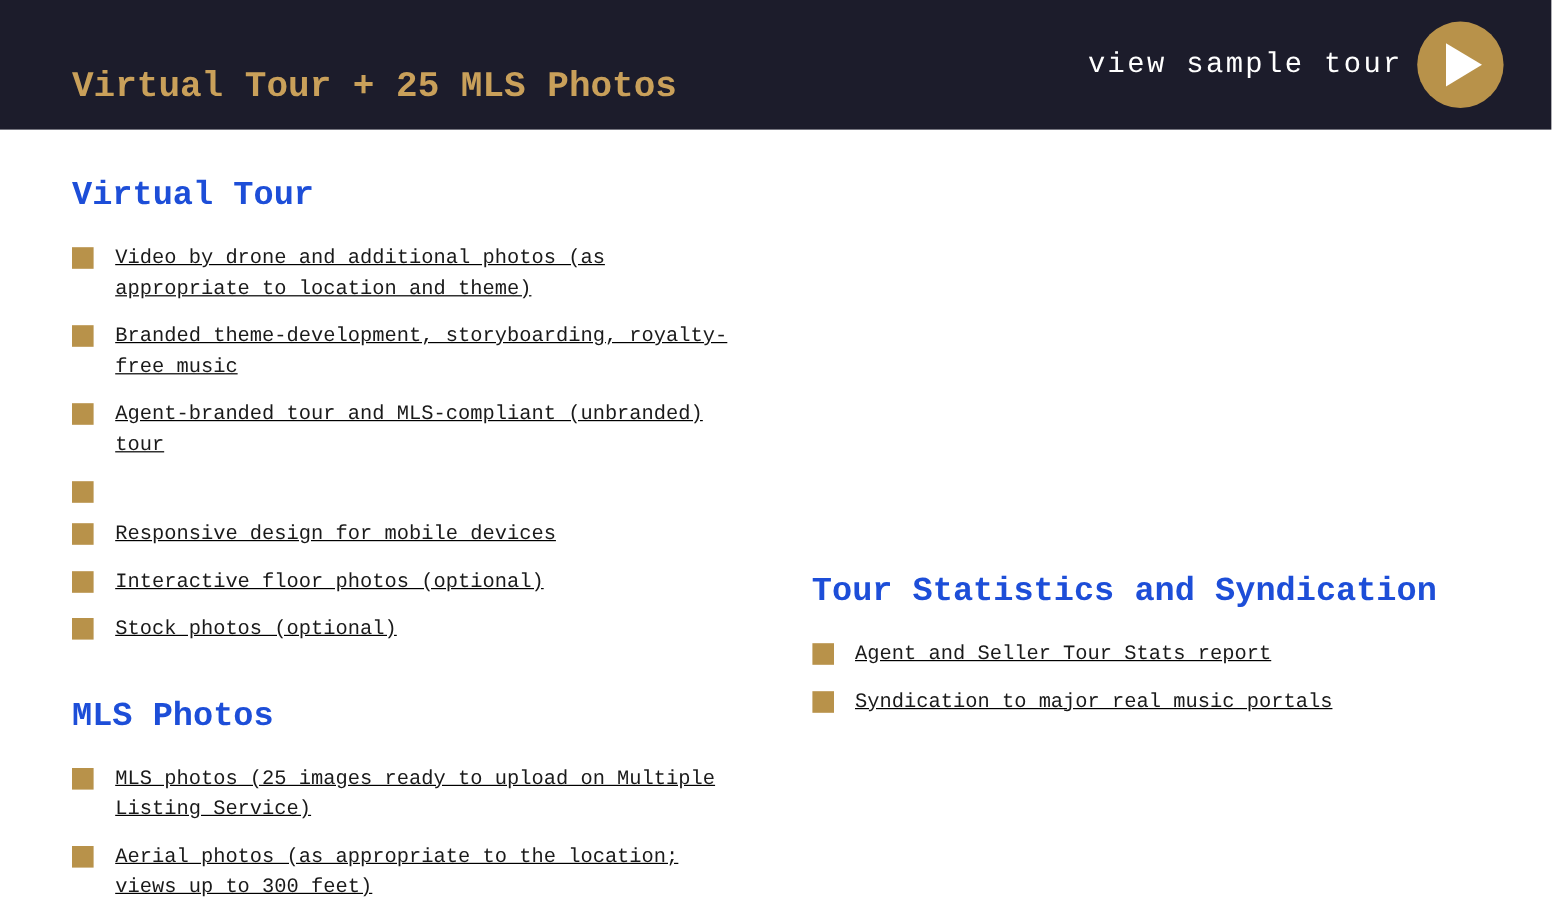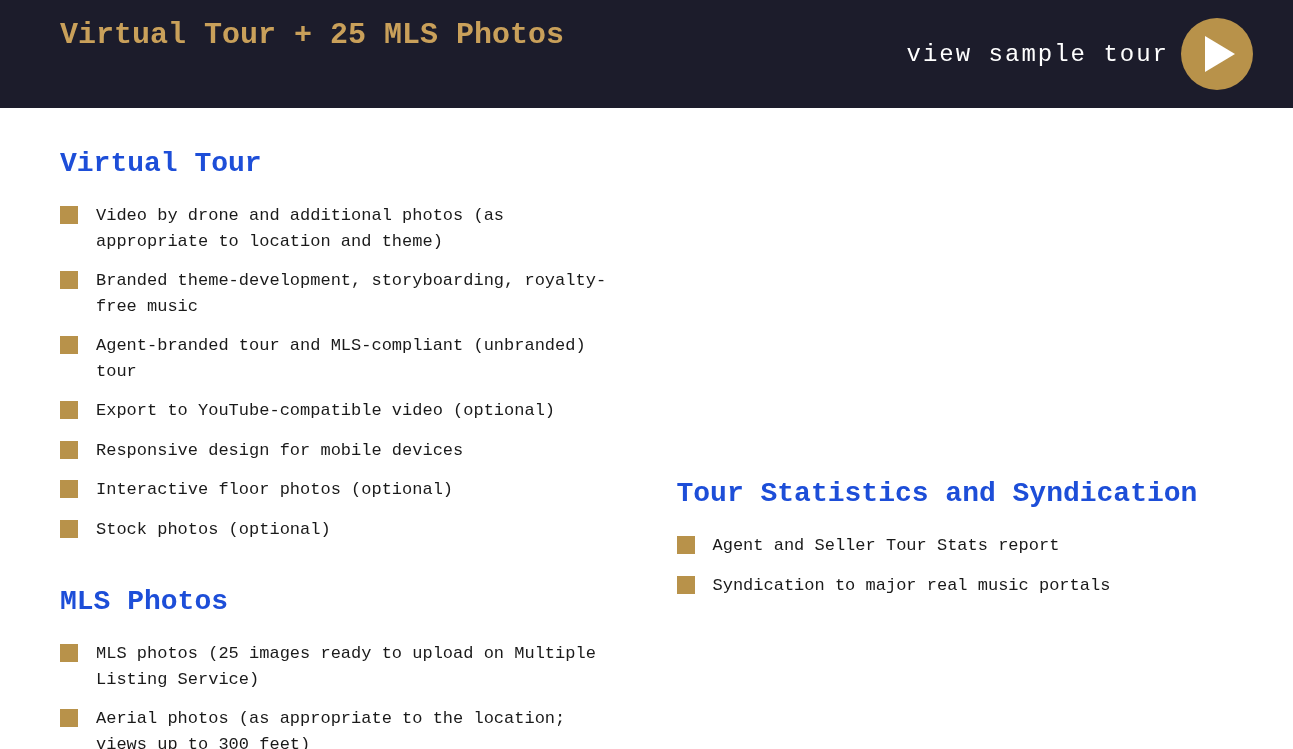--- a/index.html
+++ b/index.html
@@ -13,21 +13,21 @@
       background: #ffffff;
       width: 1293px;
       min-height: 749px;
     }
 
     
     .header {
       background-color: #1a1a2e;
       background: #1c1c2b;
       display: flex;
-      align-items: flex-start;
+      align-items: flex-end;
       justify-content: space-between;
       padding: 18px 40px 18px 60px;
       min-height: 95px;
     }
 
     .header-title {
       color: #c9a05a;
       font-size: 30px;
       font-weight: 700;
       font-family: 'Courier New', Courier, monospace;
@@ -91,20 +91,21 @@
       font-size: 28px;
       font-weight: 700;
       font-family: 'Courier New', Courier, monospace;
       margin-bottom: 24px;
     }
 
     .bullet-list {
       list-style: none;
       padding: 0;
       margin: 0 0 30px 0;
+      text-decoration: underline;
     }
 
     .bullet-list li {
       display: flex;
       align-items: flex-start;
       gap: 18px;
       margin-bottom: 14px;
       font-size: 17px;
       font-family: 'Courier New', Courier, monospace;
       color: #1a1a1a;
@@ -151,21 +152,20 @@
           <li>
             <div class="bullet-square"></div>
             <span>Branded theme-development, storyboarding, royalty-free music</span>
           </li>
           <li>
             <div class="bullet-square"></div>
             <span>Agent-branded tour and MLS-compliant (unbranded) tour</span>
           </li>
           <li>
             <div class="bullet-square"></div>
-            <span>Export to YouTube-compatible video (optional)</span>
           </li>
           <li>
             <div class="bullet-square"></div>
             <span>Responsive design for mobile devices</span>
           </li>
           <li>
             <div class="bullet-square"></div>
             <span>Interactive floor photos (optional)</span>
           </li>
           <li>

